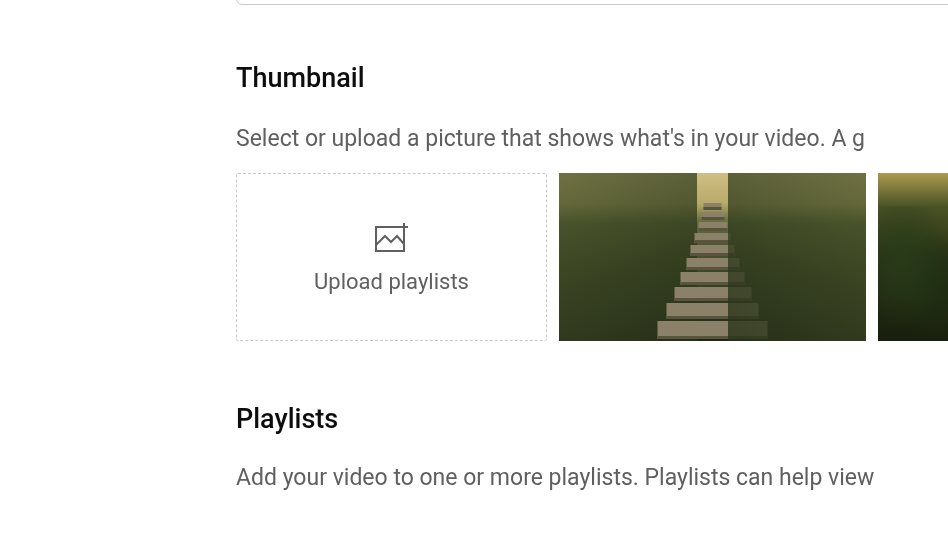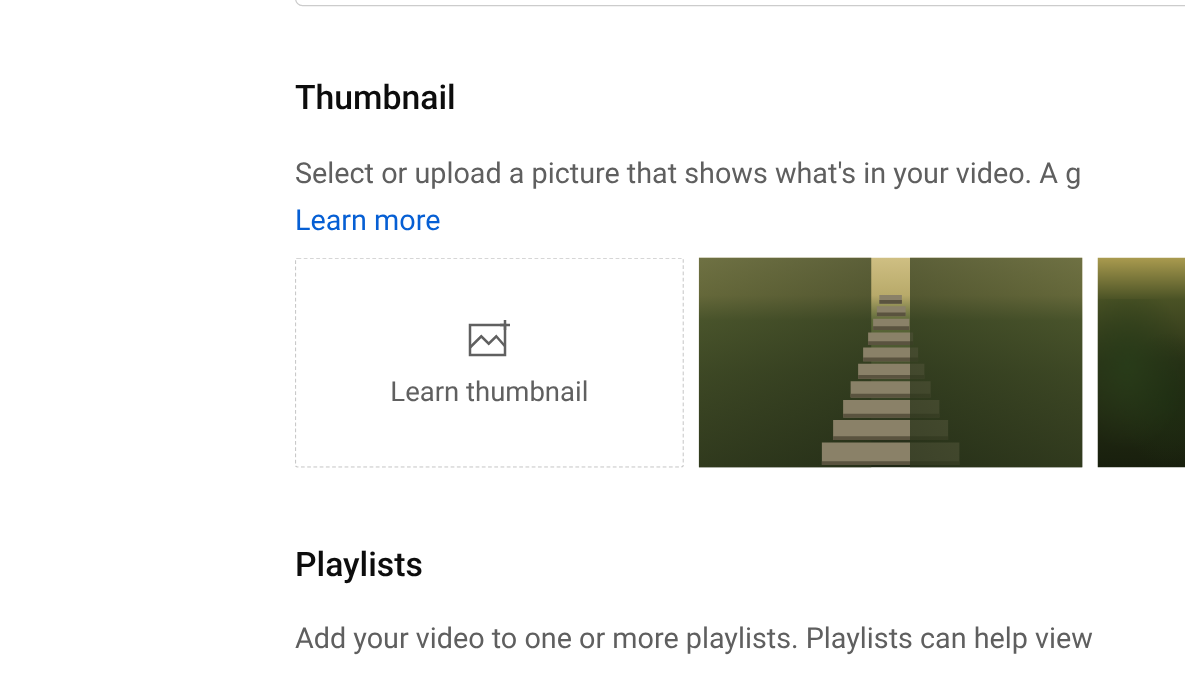--- a/index.html
+++ b/index.html
@@ -153,32 +153,31 @@
   </style>
 </head>
 <body>
 
 <div class="content">
   <div class="input-box"></div>
 
   <div class="section-title">Thumbnail</div>
 
   <div class="section-desc">Select or upload a picture that shows what's in your video. A g</div>
-  <a class="link">Learn more</a>
 
   <div class="thumbnails">
     <div class="upload-box">
       <div class="upload-icon">
         <svg viewBox="0 0 36 36" width="36" height="36">
           <rect x="2" y="8" width="28" height="24" fill="none" stroke="#606060" stroke-width="2"></rect>
           <polyline points="2,26 11,17 17,23 23,17 30,25" fill="none" stroke="#606060" stroke-width="2"></polyline>
           <path d="M 30 4 L 30 12 M 26 8 L 34 8" stroke="#606060" stroke-width="2"></path>
         </svg>
       </div>
-      <div class="upload-label">Learn thumbnail</div>
+      <div class="upload-label">Upload playlists</div>
     </div>
 
     <div class="thumb">
       <div class="thumb-scene thumb1-scene">
         <div class="stairs">
           <div class="step" style="width:18px;height:7px;"></div>
           <div class="step" style="width:23px;height:8px;"></div>
           <div class="step" style="width:29px;height:9px;"></div>
           <div class="step" style="width:36px;height:10px;"></div>
           <div class="step" style="width:44px;height:11px;"></div>

